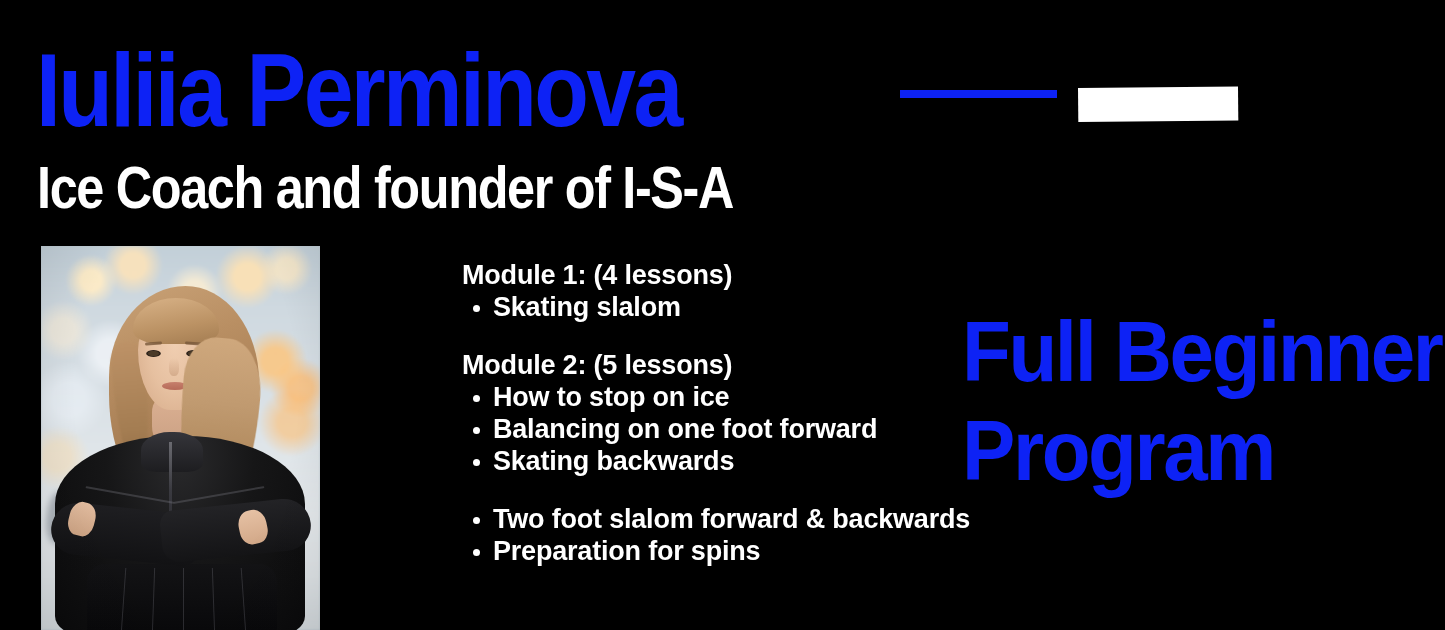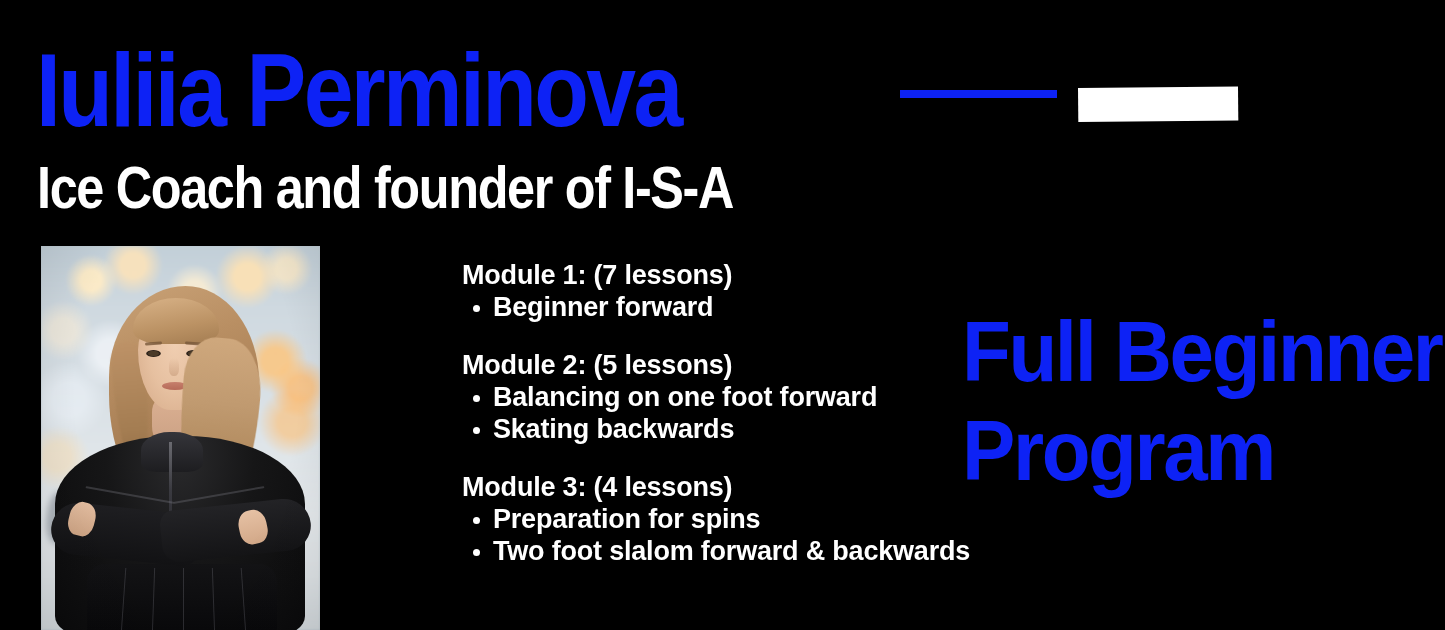--- a/index.html
+++ b/index.html
@@ -433,39 +433,39 @@
     <div class="arm-l"></div>
     <div class="arm-r"></div>
     <div class="hand-l"></div>
     <div class="hand-r"></div>
     <div class="photo-soft"></div>
   </div>
 
   <div id="curriculum">
 
     <div class="module">
-      <div class="module-title">Module 1: (7 lessons)</div>
+      <div class="module-title">Module 1: (4 lessons)</div>
       <ul class="module-lessons">
-        <li class="lesson">Beginner forward</li>
+        <li class="lesson">Skating slalom</li>
       </ul>
     </div>
 
     <div class="module">
       <div class="module-title">Module 2: (5 lessons)</div>
       <ul class="module-lessons">
+        <li class="lesson">How to stop on ice</li>
         <li class="lesson">Balancing on one foot forward</li>
         <li class="lesson">Skating backwards</li>
       </ul>
     </div>
 
     <div class="module">
-      <div class="module-title">Module 3: (4 lessons)</div>
       <ul class="module-lessons">
+        <li class="lesson">Two foot slalom forward &amp; backwards</li>
         <li class="lesson">Preparation for spins</li>
-        <li class="lesson">Two foot slalom forward &amp; backwards</li>
       </ul>
     </div>
 
   </div>
 
   <div id="program-callout">
     <span class="pc-line">Full Beginner</span>
     <span class="pc-line">Program</span>
   </div>
 

